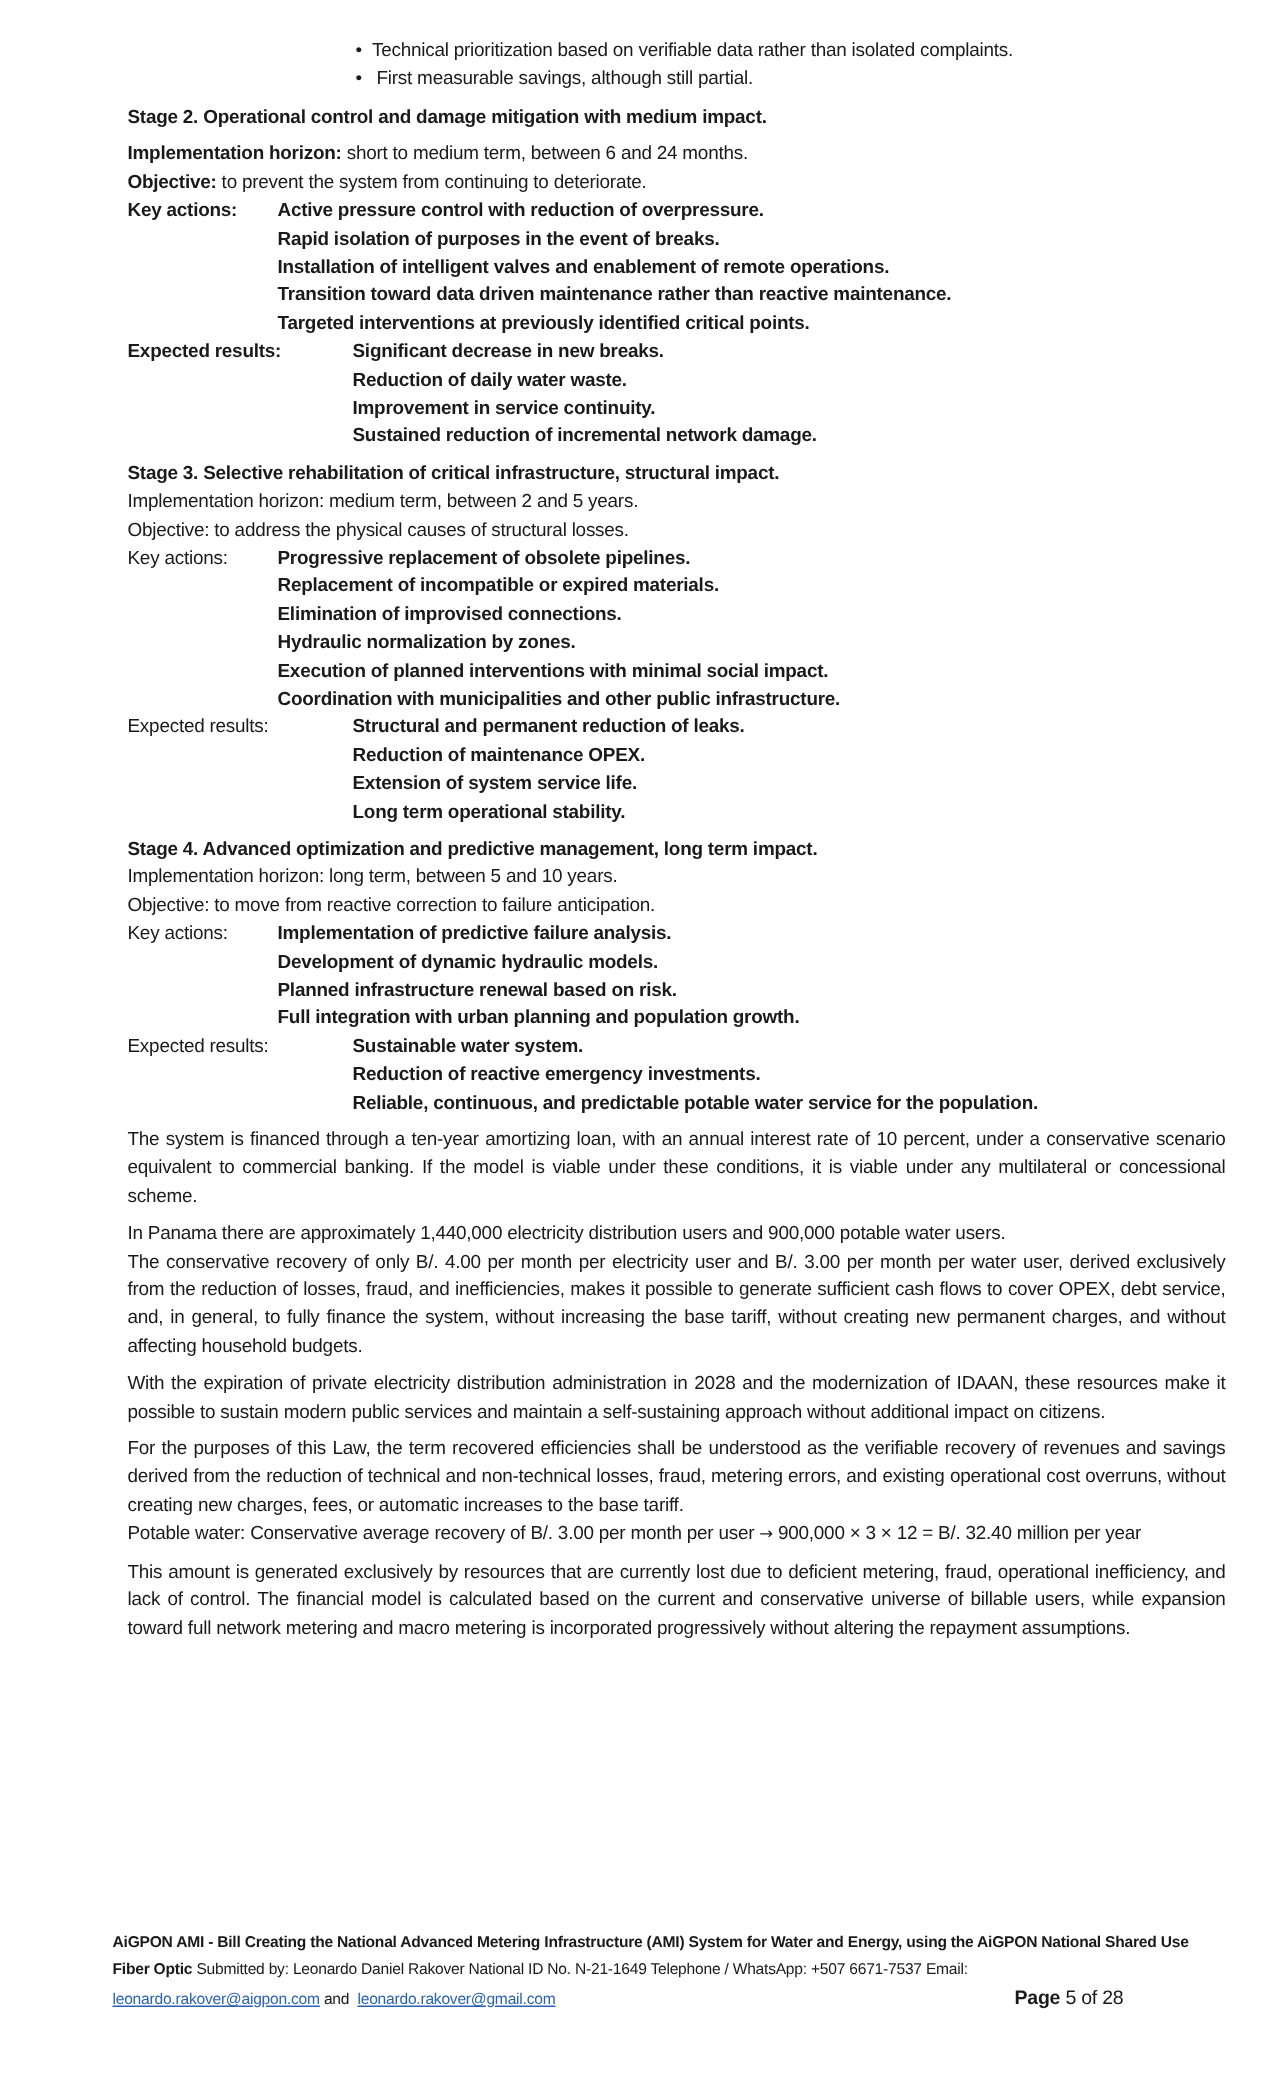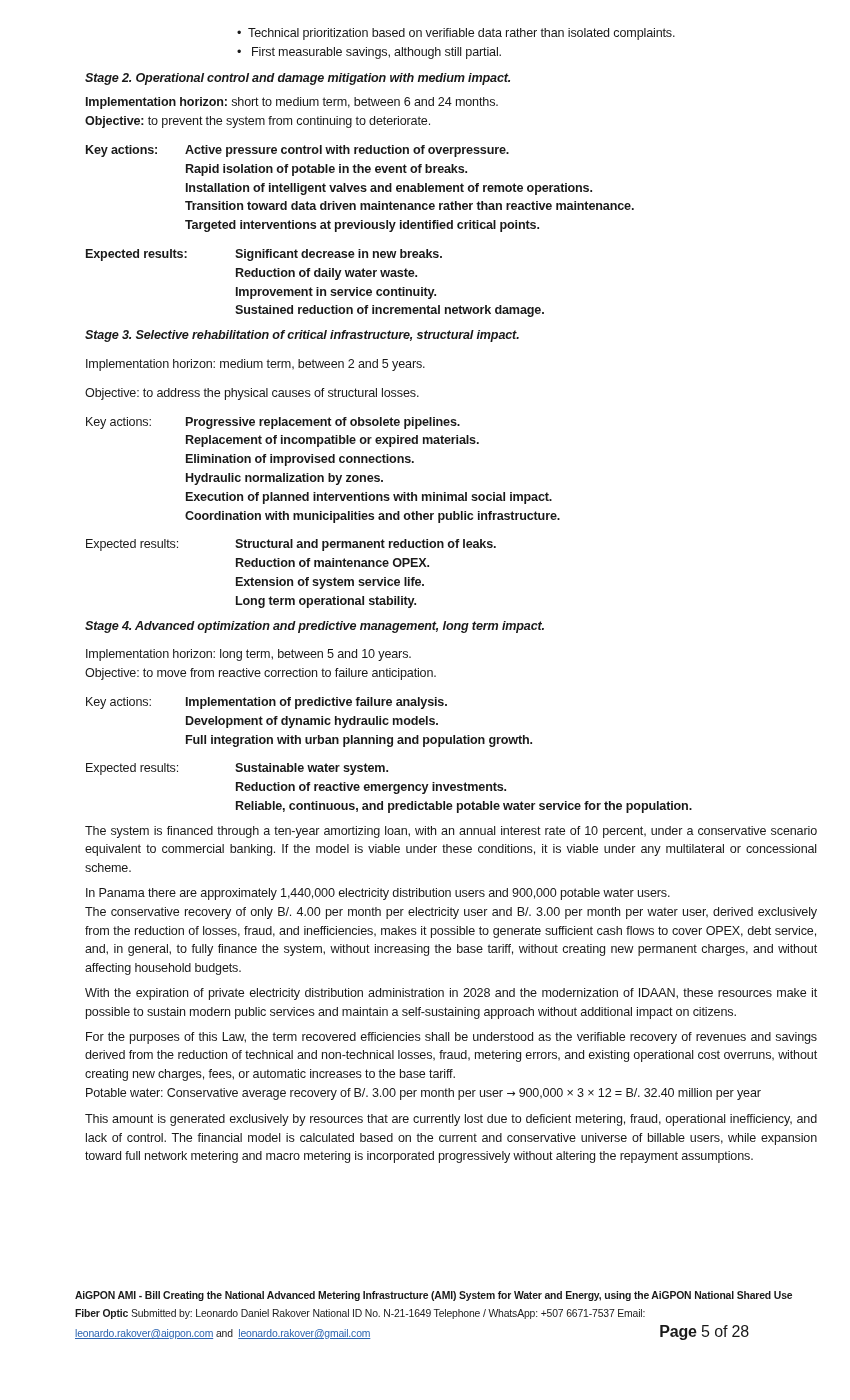--- a/index.html
+++ b/index.html
@@ -6,55 +6,55 @@
   body { width: 850px; height: 1400px; position: relative; overflow: hidden;
          font-family: "Liberation Sans", sans-serif; color: #1a1a1a; }
   .page { position: absolute; left: 85px; top: 24px; width: 732px;
           font-size: 12.6px; line-height: 18.8px; letter-spacing: -0.15px; }
   .p { margin: 0; }
   .b { font-weight: bold; }
   .bullets { margin: 0 0 0 152px; padding: 0; list-style: none; }
   .bullets li { position: relative; padding-left: 11px; }
   .bullets li::before { content: "\2022"; position: absolute; left: 0; top: 0; }
   .bullets li.b2 { padding-left: 14px; }
-  .h { font-weight: bold; margin-top: 6px; font-style: italic; }
+  .h { font-weight: bold; margin-top: 6px; }
   .row { display: flex; }
   .row .lbl { flex: 0 0 auto; }
   .row.ka .lbl { width: 100px; }
   .row.er .lbl { width: 150px; }
   .row .items div { white-space: nowrap; font-weight: bold; }
-  .gap5 { margin-top: 10px; }
+  .gap5 { margin-top: 0; }
   .gap6 { margin-top: 6px; }
   .just { text-align: justify; }
   .arrow { font-family: "DejaVu Sans", sans-serif; font-size: 11px; }
   .footer { position: absolute; left: 75px; top: 1287px; width: 732px;
             font-size: 10.4px; line-height: 18px; color: #1a1a1a; letter-spacing: -0.15px; }
   .footer .ft-b { font-weight: bold; }
   .footer a { color: #2b63b0; text-decoration: underline; }
-  .footer .pg { position: absolute; right: 58px; top: 36px; font-size: 16px; }
+  .footer .pg { position: absolute; right: 58px; top: 36px; font-size: 13px; }
   .footer .pg .ft-b { font-weight: bold; }
 </style>
 </head>
 <body>
 
 <div class="page">
 
   <ul class="bullets">
     <li>Technical prioritization based on verifiable data rather than isolated complaints.</li>
     <li class="b2">First measurable savings, although still partial.</li>
   </ul>
 
   <p class="p h" style="margin-top:7px">Stage 2. Operational control and damage mitigation with medium impact.</p>
   <p class="p gap6"><span class="b">Implementation horizon:</span><span> short to medium term, between 6 and 24 months.</span></p>
   <p class="p"><span class="b">Objective:</span><span> to prevent the system from continuing to deteriorate.</span></p>
   <div class="row ka gap5">
     <div class="lbl b">Key actions:</div>
     <div class="items">
       <div>Active pressure control with reduction of overpressure.</div>
-      <div>Rapid isolation of potable in the event of breaks.</div>
+      <div>Rapid isolation of purposes in the event of breaks.</div>
       <div>Installation of intelligent valves and enablement of remote operations.</div>
       <div>Transition toward data driven maintenance rather than reactive maintenance.</div>
       <div>Targeted interventions at previously identified critical points.</div>
     </div>
   </div>
   <div class="row er gap5">
     <div class="lbl b">Expected results:</div>
     <div class="items">
       <div>Significant decrease in new breaks.</div>
       <div>Reduction of daily water waste.</div>
@@ -88,20 +88,21 @@
   </div>
 
   <p class="p h">Stage 4. Advanced optimization and predictive management, long term impact.</p>
   <p class="p gap5">Implementation horizon: long term, between 5 and 10 years.</p>
   <p class="p">Objective: to move from reactive correction to failure anticipation.</p>
   <div class="row ka gap5">
     <div class="lbl">Key actions:</div>
     <div class="items">
       <div>Implementation of predictive failure analysis.</div>
       <div>Development of dynamic hydraulic models.</div>
+      <div>Planned infrastructure renewal based on risk.</div>
       <div>Full integration with urban planning and population growth.</div>
     </div>
   </div>
   <div class="row er gap5">
     <div class="lbl">Expected results:</div>
     <div class="items">
       <div>Sustainable water system.</div>
       <div>Reduction of reactive emergency investments.</div>
       <div>Reliable, continuous, and predictable potable water service for the population.</div>
     </div>

